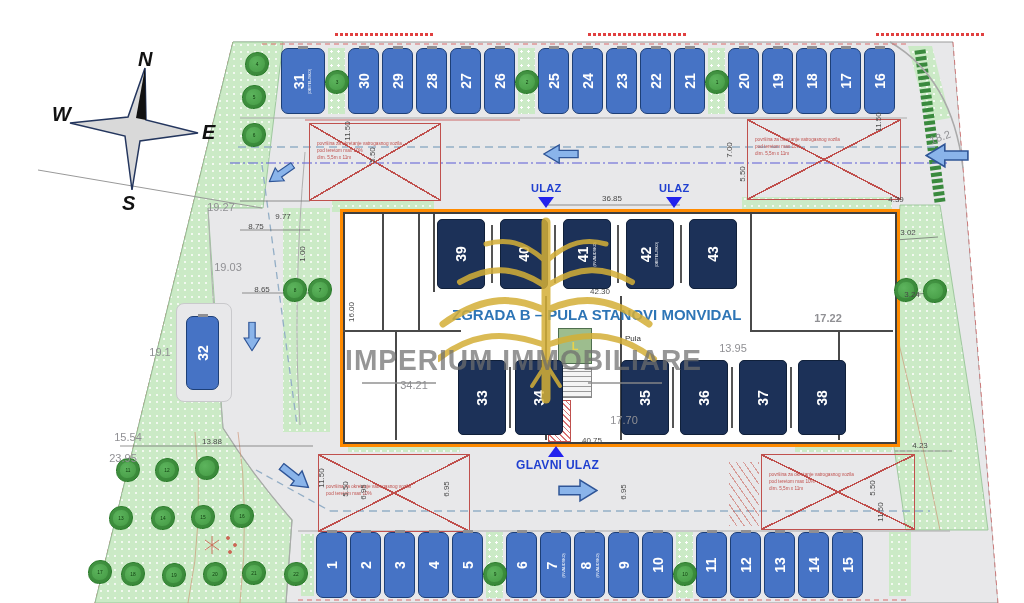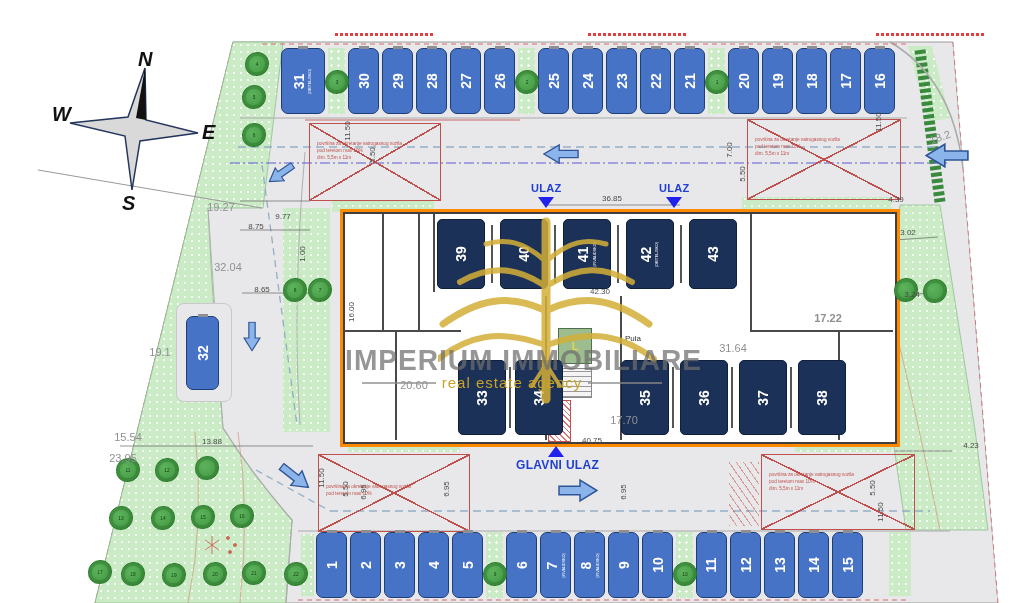--- a/index.html
+++ b/index.html
@@ -570,42 +570,42 @@
       </div>
       <div class="tree" style="left: 296px; top: 574px;">
         <div class="tcore"></div>
         <div class="tnum">22</div>
       </div>
     </div>
   <div id="dims">
       <div class="dim" style="left: 283px; top: 197px; margin-top: 19px;">9.77</div>
       <div class="dim big" style="left: 221px; top: 207px; text-align: right;">19.27</div>
       <div class="dim" style="left: 256px; top: 226px;">8.75</div>
-      <div class="dim big" style="left: 228px; top: 267px;">32.04</div>
+      <div class="dim big" style="left: 228px; top: 267px;">19.03</div>
       <div class="dim" style="left: 262px; top: 289px;">8.65</div>
       <div class="dim v" style="left: 302px; top: 254px;">1.00</div>
       <div class="dim v" style="left: 351px; top: 312px;">16.00</div>
       <div class="dim big" style="left: 160px; top: 352px;">19.1</div>
-      <div class="dim big" style="left: 414px; top: 385px;">20.60</div>
+      <div class="dim big" style="left: 414px; top: 385px;">34.21</div>
       <div class="dim" style="left: 612px; top: 198px;">36.85</div>
       <div class="dim" style="left: 600px; top: 291px;">42.30</div>
       <div class="dim" style="left: 592px; top: 440px;">40.75</div>
       <div class="dim big" style="left: 624px; top: 420px;">17.70</div>
-      <div class="dim big" style="left: 733px; top: 348px;">31.64</div>
+      <div class="dim big" style="left: 733px; top: 348px;">13.95</div>
       <div class="dim big" style="left: 828px; top: 318px; font-weight: bold;">17.22</div>
       <div class="dim v" style="left: 347px; top: 131px;">11.50</div>
       <div class="dim v" style="left: 372px; top: 155px;">5.50</div>
       <div class="dim v" style="left: 878px; top: 122px;">11.50</div>
       <div class="dim v" style="left: 729px; top: 150px;">7.00</div>
       <div class="dim v" style="left: 742px; top: 174px;">5.50</div>
       <div class="dim big" style="left: 940px; top: 137px; transform: translate(-50%, -50%) rotate(-20deg);">18.2</div>
       <div class="dim" style="left: 896px; top: 199px;">4.39</div>
       <div class="dim" style="left: 908px; top: 232px;">3.02</div>
       <div class="dim" style="left: 912px; top: 294px;">3.24</div>
-      <div class="dim" style="left: 971px; top: 445px;">4.23</div>
+      <div class="dim" style="left: 920px; top: 445px;">4.23</div>
       <div class="dim v" style="left: 872px; top: 488px;">5.50</div>
       <div class="dim v" style="left: 880px; top: 512px;">11.50</div>
       <div class="dim big" style="left: 128px; top: 437px;">15.54</div>
       <div class="dim" style="left: 212px; top: 441px;">13.88</div>
       <div class="dim big" style="left: 123px; top: 458px;">23.95</div>
       <div class="dim v" style="left: 321px; top: 478px;">11.50</div>
       <div class="dim v" style="left: 345px; top: 489px;">5.50</div>
       <div class="dim v" style="left: 363px; top: 492px;">6.95</div>
       <div class="dim v" style="left: 446px; top: 489px;">6.95</div>
       <div class="dim v" style="left: 623px; top: 492px;">6.95</div>
@@ -631,34 +631,34 @@
         </svg></div>
     </div>
 
   <div class="ulaz" style="left:531px;top:182px;">ULAZ</div>
   <div class="tri-down" style="left:538px;top:197px;"></div>
   <div class="ulaz" style="left:659px;top:182px;">ULAZ</div>
   <div class="tri-down" style="left:666px;top:197px;"></div>
   <div class="tri-up" style="left:548px;top:446px;"></div>
   <div class="ulaz" style="left:516px;top:458px;font-size:12px;">GLAVNI ULAZ</div>
 
+  <div class="zgrada">ZGRADA B – PULA STANOVI MONVIDAL</div>
   <div class="pula">Pula</div>
 
   <svg class="logo" width="240" height="195" viewBox="0 0 240 195">
     <g fill="none" stroke="#d4af37" stroke-linecap="round">
       <path d="M108,185 C108,120 108,60 108,8" stroke-width="9"></path>
       <path d="M104,95 C70,80 40,85 5,110" stroke-width="7"></path>
       <path d="M104,70 C75,52 50,52 22,68" stroke-width="6"></path>
       <path d="M105,45 C85,28 68,24 48,30" stroke-width="5"></path>
       <path d="M112,95 C146,80 176,85 211,110" stroke-width="7"></path>
       <path d="M112,70 C141,52 166,52 194,68" stroke-width="6"></path>
       <path d="M111,45 C131,28 148,24 168,30" stroke-width="5"></path>
       <path d="M104,130 C60,115 30,122 0,145" stroke-width="6"></path>
       <path d="M112,130 C156,115 186,122 216,145" stroke-width="6"></path>
       <path d="M108,150 l-14,22 M108,150 l14,22" stroke-width="4"></path>
     </g>
   </svg>
   <div class="wm1">IMPERIUM IMMOBILIARE</div>
   <div class="wmline" style="left:362px;top:382px;width:74px;"></div>
   <div class="wmline" style="left:588px;top:382px;width:74px;"></div>
-  <div class="wm2">real estate agency</div>
 
 </div>
 
 </body></html>

